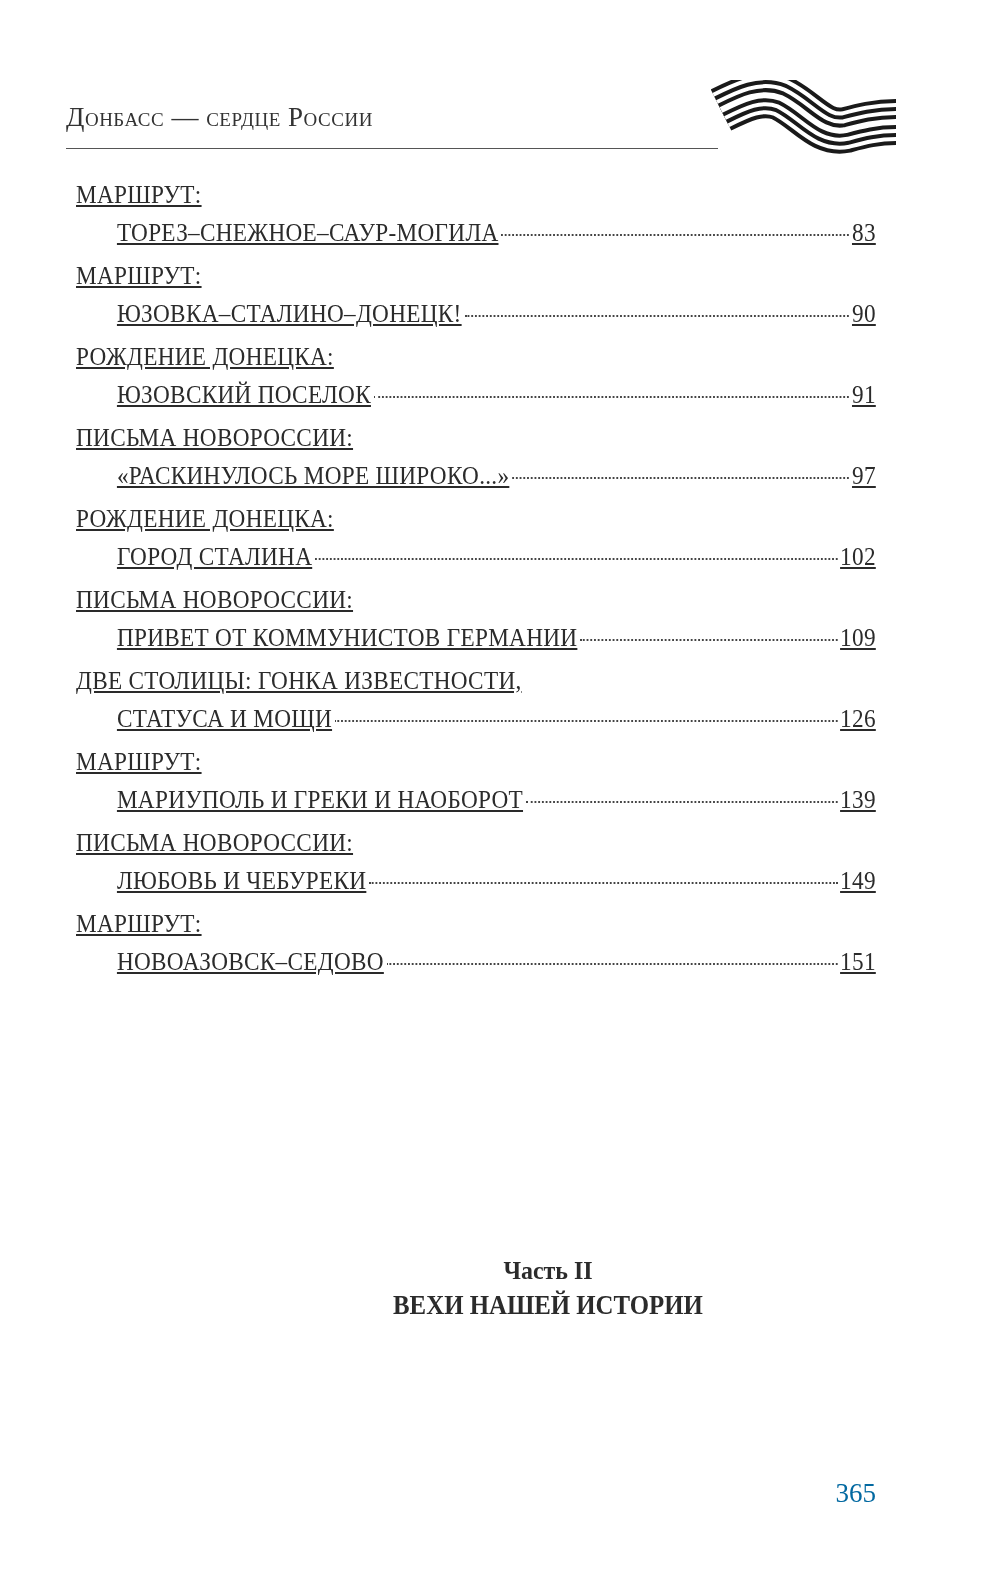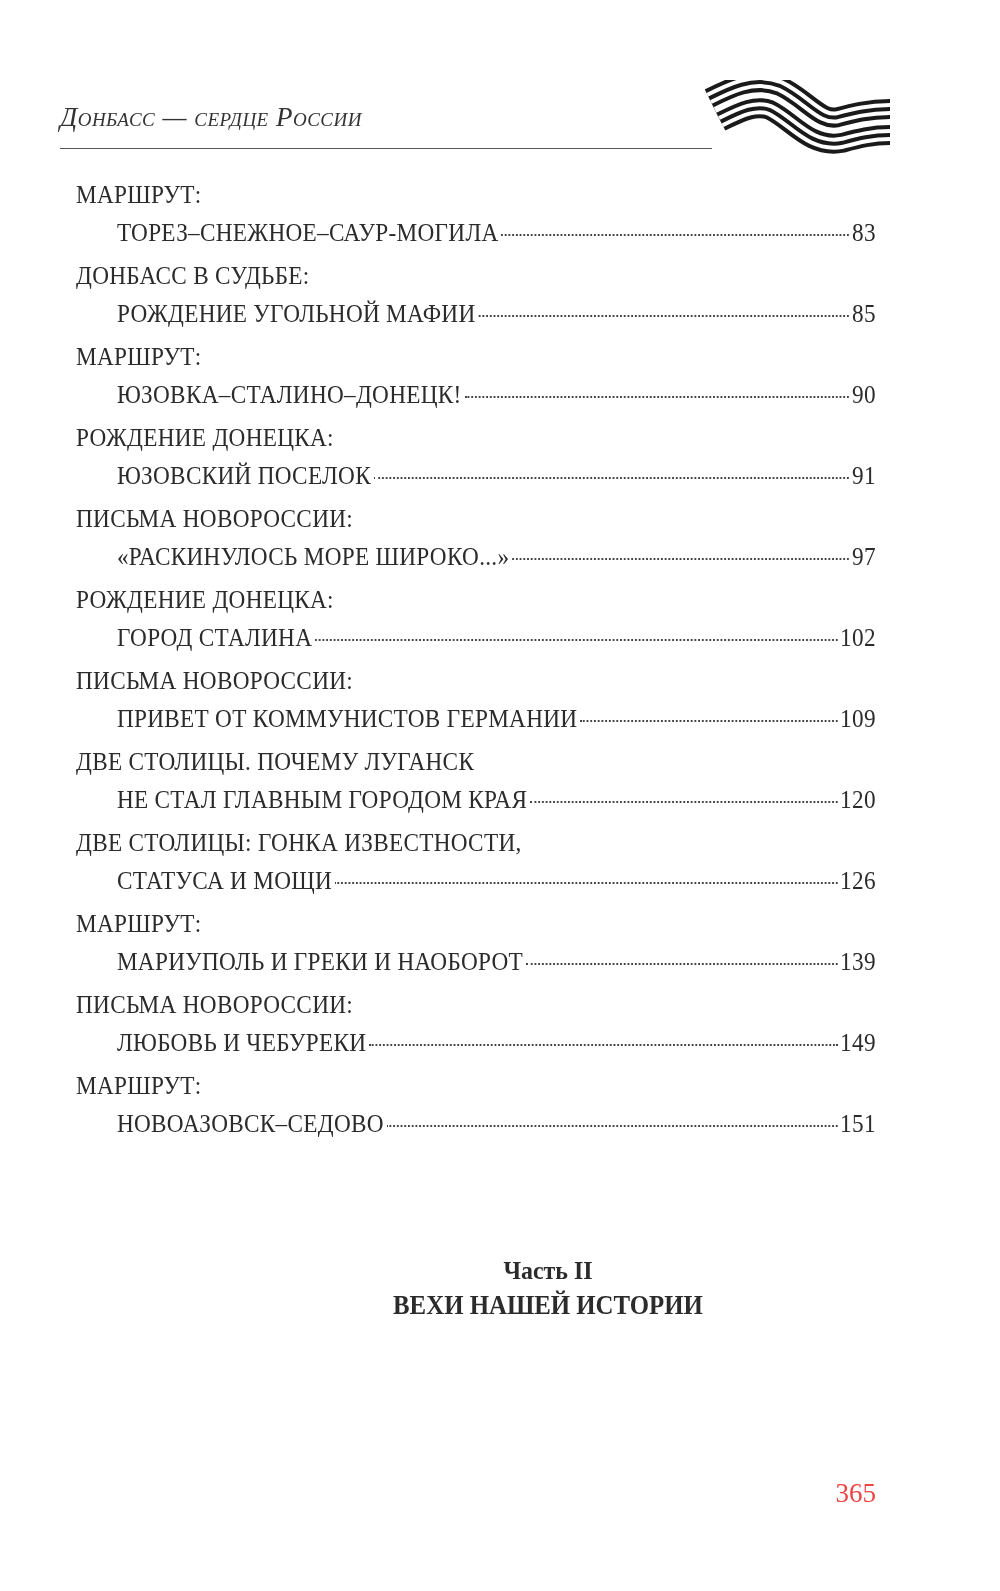--- a/index.html
+++ b/index.html
@@ -2,32 +2,32 @@
 <html><head>
 <meta charset="utf-8">
 <style>
   html, body { margin: 0; padding: 0; }
   body {
     width: 1000px; height: 1591px; background: #ffffff; color: #2a2a2a;
     font-family: "Liberation Serif", "DejaVu Serif", serif;
     position: relative; overflow: hidden;
   }
   .header {
-    position: absolute; left: 60px; top: 98px; width: 800px; height: 60px; font-style: italic;
+    position: absolute; left: 66px; top: 98px; width: 800px; height: 60px;
   }
   .running-title {
     position: absolute; left: 0; top: 4px; font-size: 27px; letter-spacing: 0.5px;
     color: #333; font-variant: small-caps;
   }
   .header-rule {
     position: absolute; left: 0; top: 50px; width: 652px; height: 1px; background: #555;
   }
   .ribbon { position: absolute; left: 645px; top: -18px; width: 190px; height: 80px; }
 
-  .toc { position: absolute; left: 76px; top: 176px; width: 800px; }
+  .toc { position: absolute; left: 76px; top: 176px; width: 800px; text-decoration: underline; }
   .entry { margin-bottom: 5px; }
   .line {
     display: flex; align-items: baseline; font-size: 25px; line-height: 38px;
     letter-spacing: 0.3px; color: #2b2b2b; transform: scaleX(0.93); transform-origin: left;
     width: 860px;
   }
   .line.indent { padding-left: 44px; box-sizing: border-box; }
   .leader {
     flex: 1; margin: 0 3px; border-bottom: 2px dotted #444; height: 0;
     transform: translateY(-5px);
@@ -36,21 +36,21 @@
 
   .part {
     position: absolute; left: 0; width: 1000px; top: 1254px; text-align: center;
     font-weight: bold; color: #2b2b2b; margin-left: 48px;
   }
   .part-label { font-size: 26px; line-height: 34px; transform: scaleX(0.92); }
   .part-title { font-size: 27px; line-height: 34px; transform: scaleX(0.92); }
 
   .toc2 { position: absolute; left: 76px; top: 1348px; width: 800px; }
   .page-number {
-    position: absolute; right: 124px; top: 1478px; font-size: 27px; color: #ef4444;
+    position: absolute; right: 124px; top: 1478px; font-size: 27px; color: #0369a1;
   }
 </style>
 </head>
 <body>
 
 <div class="header">
   <div class="running-title">Донбасс — сердце России</div>
   <div class="header-rule"></div>
   <svg class="ribbon" viewBox="0 0 190 80">
     <g fill="none" stroke-linecap="butt">
@@ -66,30 +66,20 @@
 
 <div class="toc" id="toc1">
     <div class="entry">
       <div class="line">
         <span>МАРШРУТ:</span>
       </div>
       <div class="line indent">
         <span>ТОРЕЗ–СНЕЖНОЕ–САУР-МОГИЛА</span>
         <span class="leader"></span>
         <span class="page">83</span>
-      </div>
-    </div>
-    <div class="entry">
-      <div class="line">
-        <span>ДОНБАСС В СУДЬБЕ:</span>
-      </div>
-      <div class="line indent">
-        <span>РОЖДЕНИЕ УГОЛЬНОЙ МАФИИ</span>
-        <span class="leader"></span>
-        <span class="page">85</span>
       </div>
     </div>
     <div class="entry">
       <div class="line">
         <span>МАРШРУТ:</span>
       </div>
       <div class="line indent">
         <span>ЮЗОВКА–СТАЛИНО–ДОНЕЦК!</span>
         <span class="leader"></span>
         <span class="page">90</span>
@@ -126,30 +116,20 @@
       </div>
     </div>
     <div class="entry">
       <div class="line">
         <span>ПИСЬМА НОВОРОССИИ:</span>
       </div>
       <div class="line indent">
         <span>ПРИВЕТ ОТ КОММУНИСТОВ ГЕРМАНИИ</span>
         <span class="leader"></span>
         <span class="page">109</span>
-      </div>
-    </div>
-    <div class="entry">
-      <div class="line">
-        <span>ДВЕ СТОЛИЦЫ. ПОЧЕМУ ЛУГАНСК</span>
-      </div>
-      <div class="line indent">
-        <span>НЕ СТАЛ ГЛАВНЫМ ГОРОДОМ КРАЯ</span>
-        <span class="leader"></span>
-        <span class="page">120</span>
       </div>
     </div>
     <div class="entry">
       <div class="line">
         <span>ДВЕ СТОЛИЦЫ: ГОНКА ИЗВЕСТНОСТИ,</span>
       </div>
       <div class="line indent">
         <span>СТАТУСА И МОЩИ</span>
         <span class="leader"></span>
         <span class="page">126</span>

